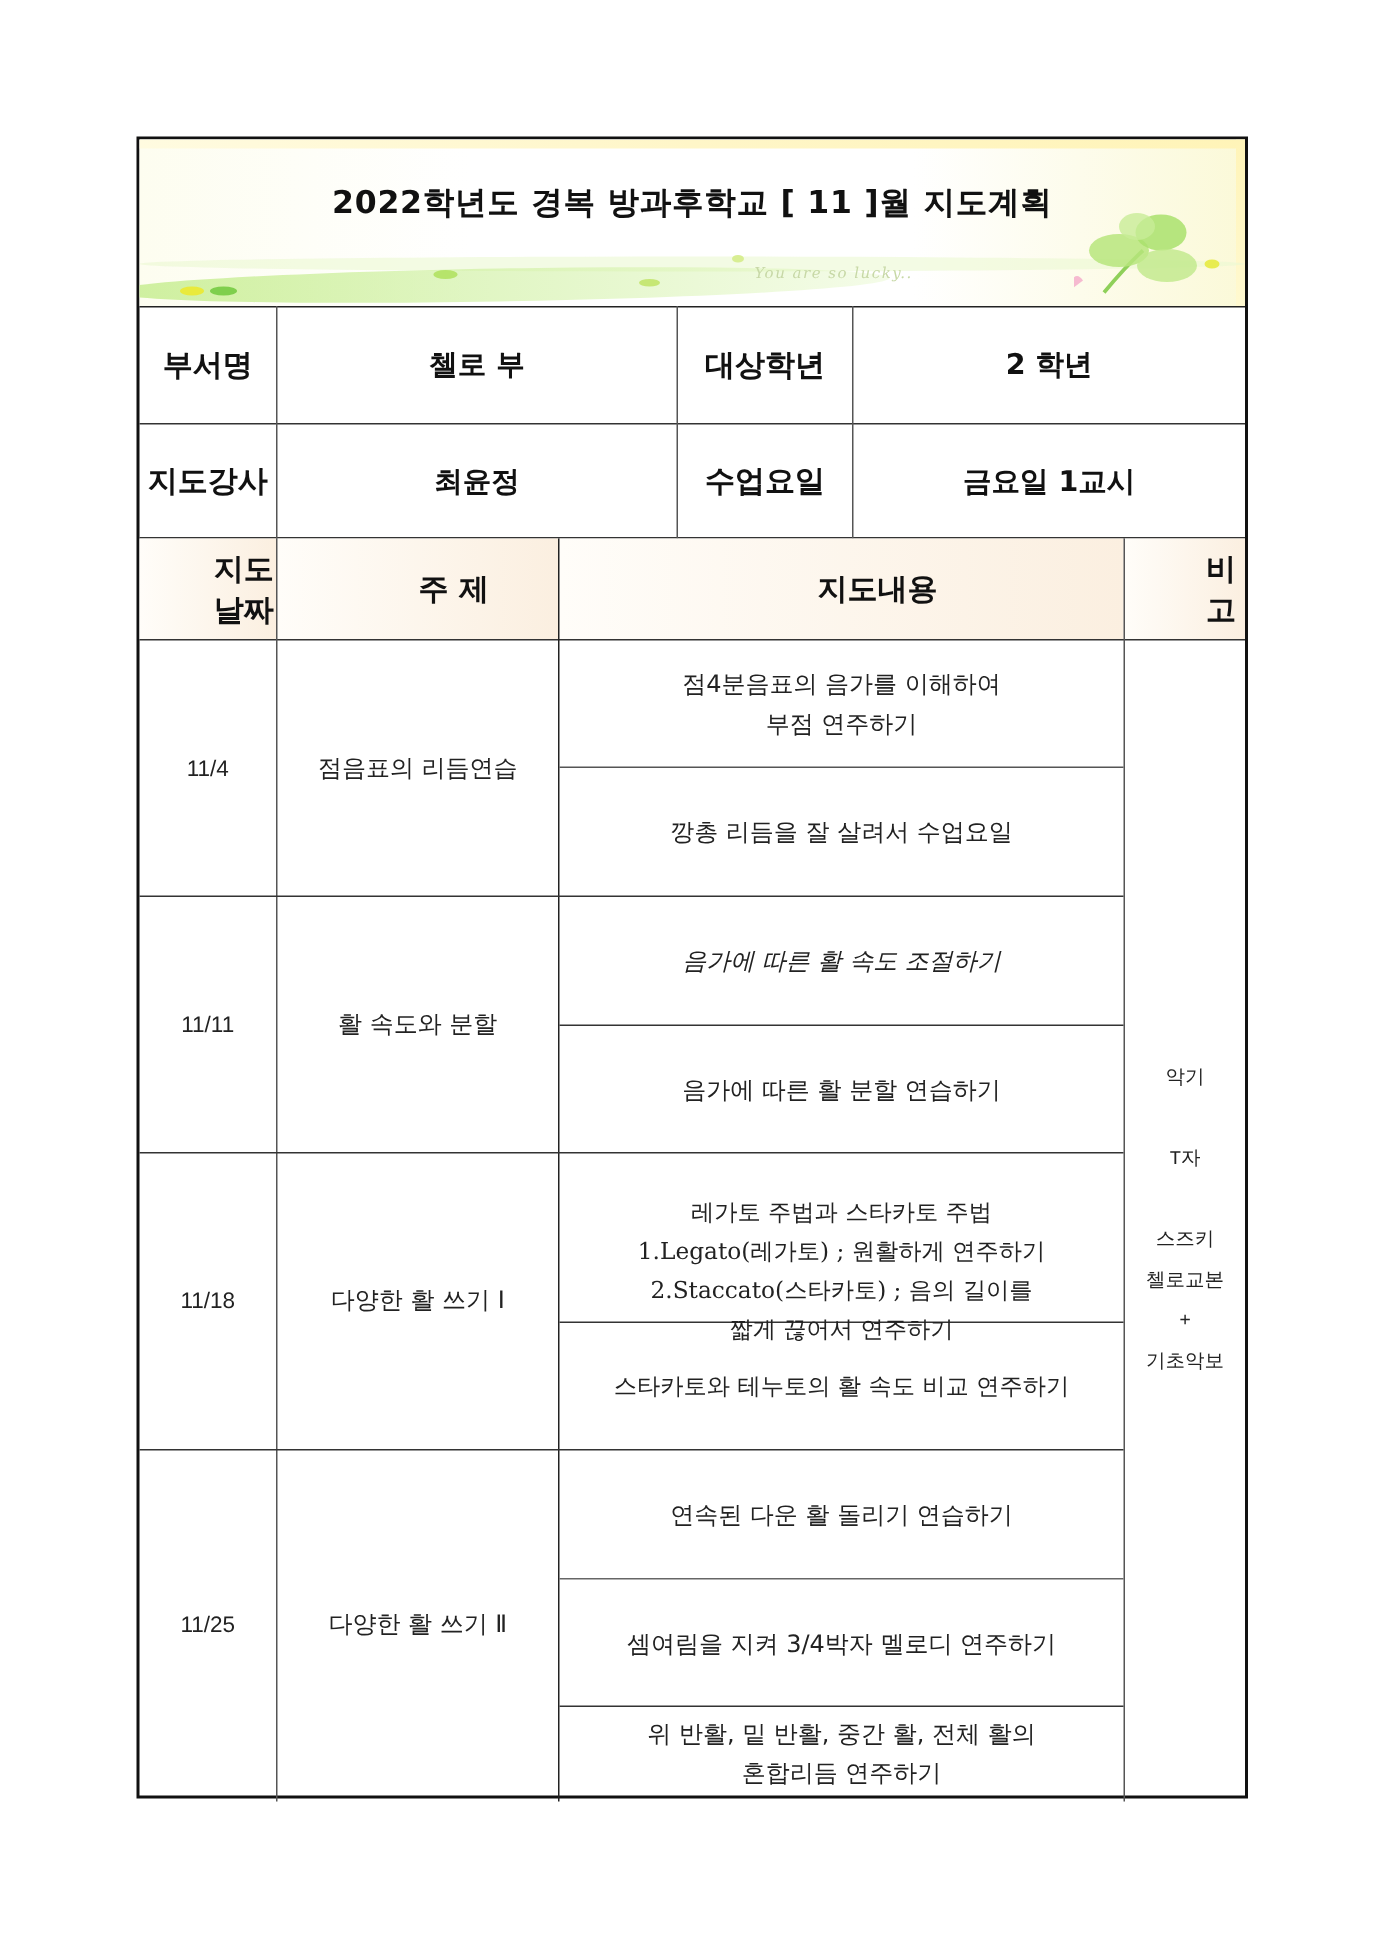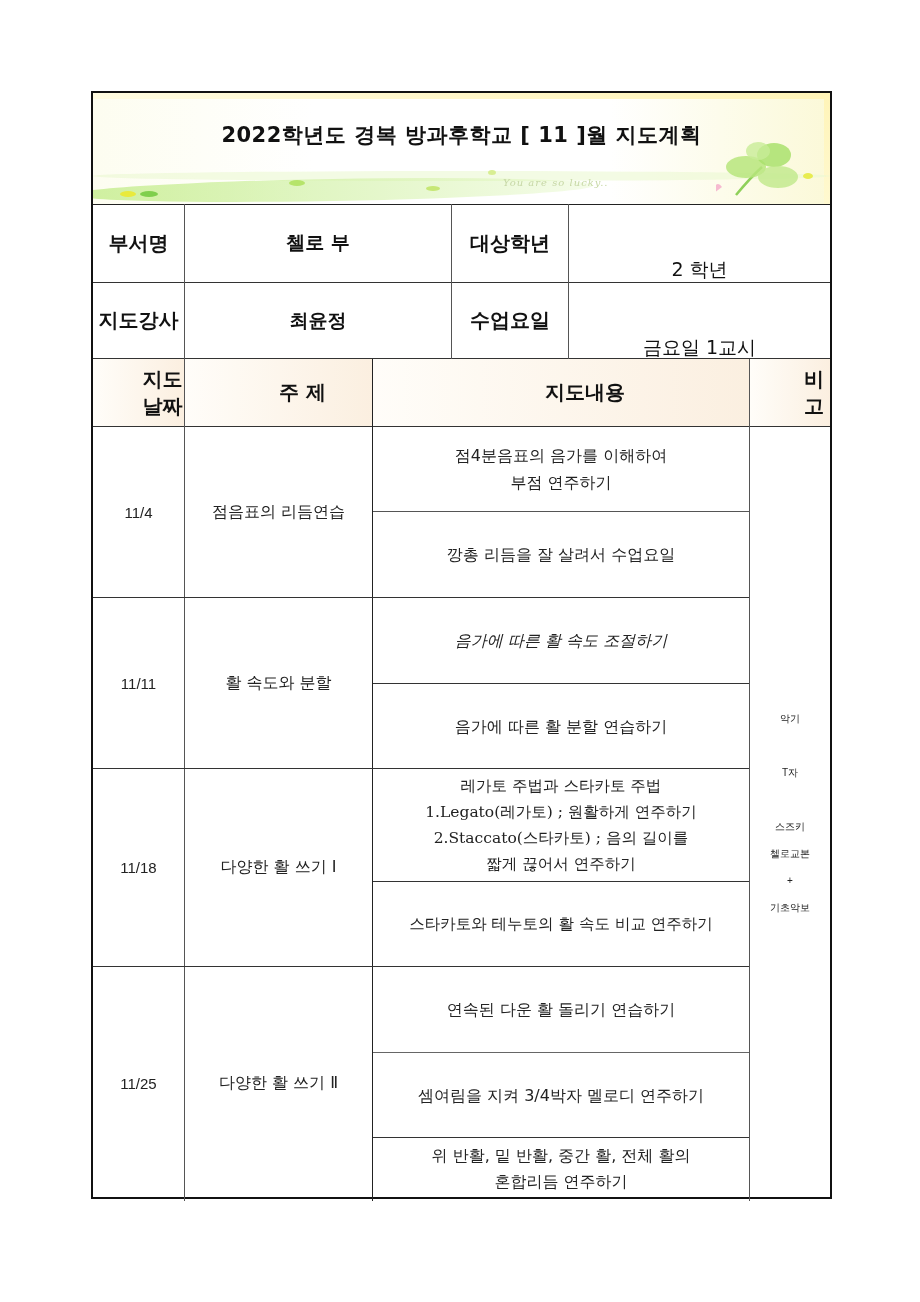--- a/index.html
+++ b/index.html
@@ -17,27 +17,27 @@
   .dot { position:absolute; border-radius:50%; }
   .clover { position:absolute; right:24px; top:44px; width:90px; height:60px; }
   .tagline { position:absolute; left:410px; top:84px; font-family:"DejaVu Serif", serif; font-style: italic; font-size:10px; color:#c7d8a6; letter-spacing:1px; }
 
   
   .cell { position: absolute; box-sizing: border-box; display: flex; align-items: center; justify-content: center; text-align: center; }
   .hline { position: absolute; height: 1px; background: #333; }
   .vline { position: absolute; width: 1px; background: #555; }
   .label-bold { font-weight: bold; font-size: 20px; }
   .info-value { font-size: 19px; font-weight: bold; }
-  .info-value.light { font-weight: normal; margin-top: 27px; }
+  .info-value.light { font-weight: bold; }
   .hdr { background: linear-gradient(90deg, #fffdf9 0%, #fbefe0 100%); font-weight: bold; font-size: 20px; padding-left: 48px; }
   .date { font-family: "Liberation Sans", sans-serif; font-size: 15px; color: #222; }
   .topic { font-size: 16px; color: #222; }
   .content { font-size: 16px; line-height: 27px; color: #222; white-space: pre-line; }
-  .content.serif { font-family: "DejaVu Serif", "Liberation Serif", serif; font-size: 15.5px; }
-  .remark { font-family: Liberation Sans, sans-serif; font-size: 10px; line-height: 27px; color: #222; white-space: pre-line; }
+  .content.serif { font-family: "DejaVu Serif", "Liberation Serif", serif; font-size: 15.5px; margin-top: 22px; }
+  .remark { font-family: Liberation Mono, monospace; font-size: 13px; line-height: 27px; color: #222; white-space: pre-line; }
 </style>
 </head>
 <body>
 
 <div class="page">
 
   <div class="title-row">
     <div class="frame-top"></div>
     <div class="frame-right"></div>
     <div class="swoosh2"></div>

